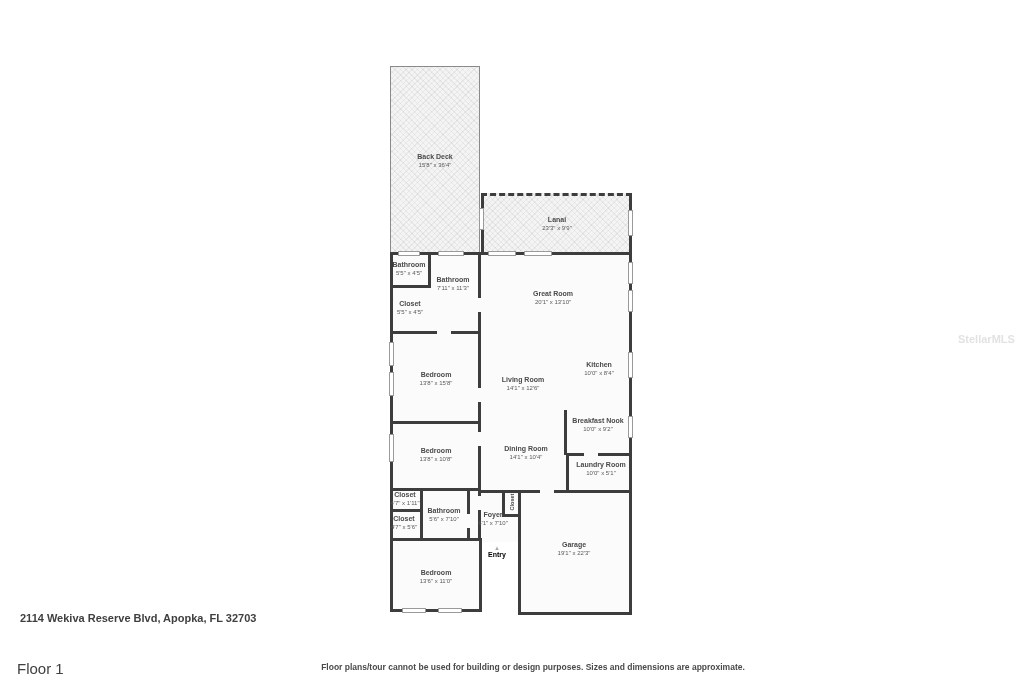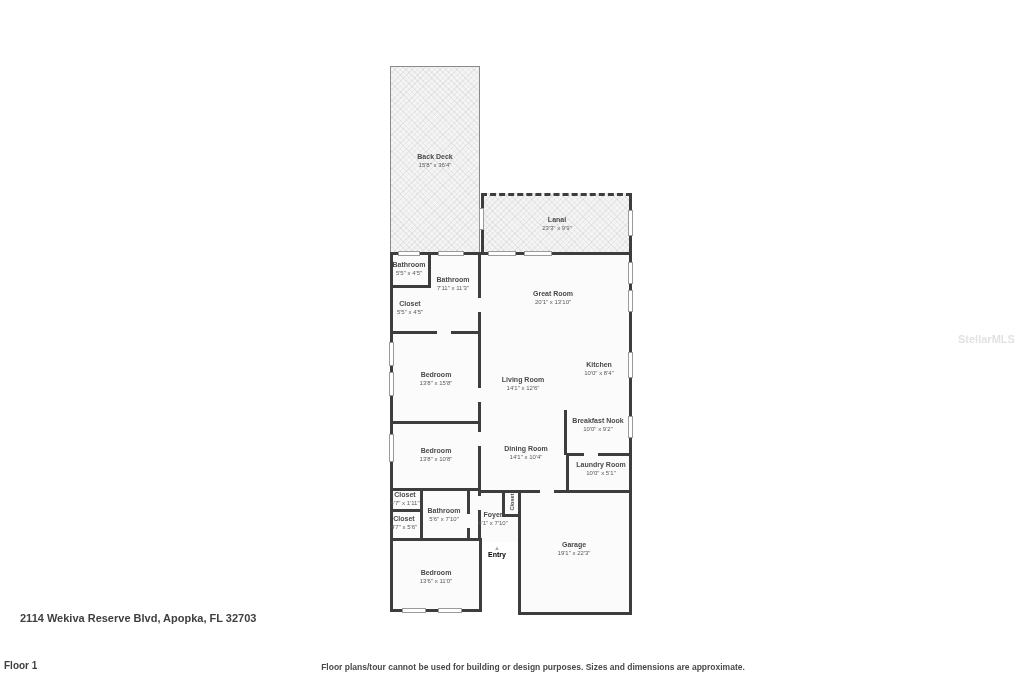--- a/index.html
+++ b/index.html
@@ -19,22 +19,22 @@
   .win { position:absolute; background:#ffffff; border:1px solid #9a9a9a; }
   .room-label { position:absolute; transform:translate(-50%,-50%); text-align:center;
     color:#4a4a4a; white-space:nowrap; z-index:5; }
   .rname { font-size:7px; font-weight:bold; line-height:1.2; }
   .rdims { font-size:6px; line-height:1.2; margin-top:1px; color:#5a5a5a; }
   .vertical { transform:translate(-50%,-50%) rotate(-90deg); }
   .entry-label { position:absolute; transform:translate(-50%,0); text-align:center; z-index:5; }
   .entry-icon { font-size:6px; color:#a8a8a8; line-height:1; display:block; }
   .footer-address { position:absolute; left:20px; top:612px; font-size:11px;
     font-weight:bold; color:#3f3f3f; }
-  .footer-floor { position:absolute; left:4px; top:660px; font-size:10px;
-    font-weight:bold; color:#3f3f3f; }
+  .footer-floor { position:absolute; left:17px; top:660px; font-size:15px;
+    font-weight:normal; color:#3f3f3f; }
   .disclaimer { position:absolute; left:0; right:0; top:662px; text-align:center;
     font-size:8.5px; font-weight:bold; color:#4a4a4a;padding-left:42px; }
   .watermark { position:absolute; left:958px; top:333px; font-size:11px;
     font-weight:bold; color:rgba(190,190,190,0.45); }
 </style>
 </head>
 <body>
 
 <div class="plan">
 

